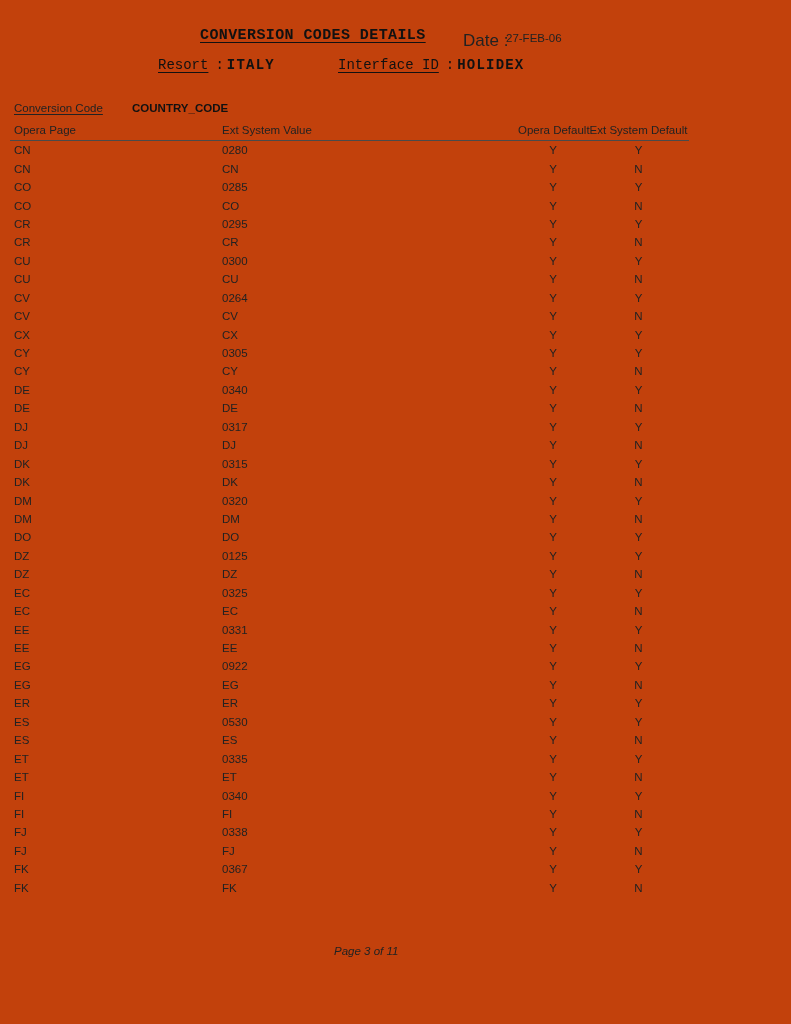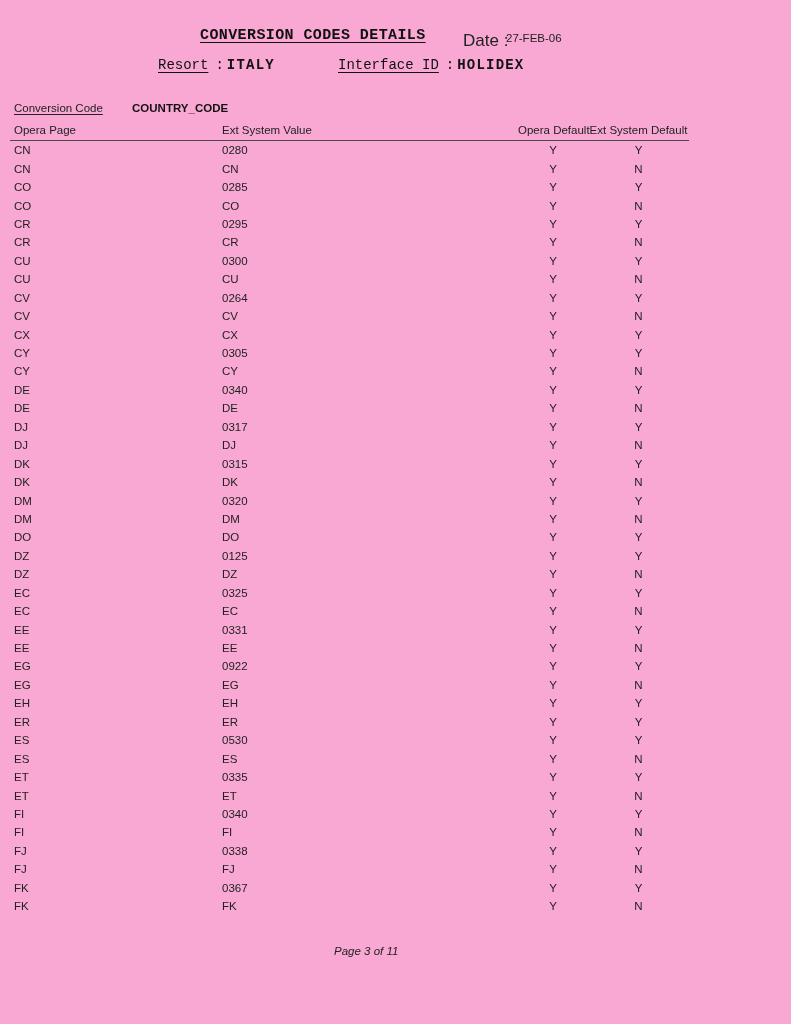--- a/index.html
+++ b/index.html
@@ -4,21 +4,21 @@
 <style>
   html, body {
     margin: 0;
     padding: 0;
     background: #ffffff;
   }
   .page {
     position: relative;
     width: 791px;
     height: 1024px;
-    background: #f9a8d4;
+    background: #c2410c;
     font-family: "Liberation Sans", sans-serif;
     color: #1c1c1c;
     overflow: hidden;
   }
 
   
   .report-title {
     position: absolute;
     left: 200px;
     top: 27px;
@@ -372,26 +372,20 @@
       <td class="a-center">Y</td>
     </tr>
 
     <tr>
       <td class="a-left">EG</td>
       <td class="a-left">EG</td>
       <td class="a-center">Y</td>
       <td class="a-center">N</td>
     </tr>
 
-    <tr>
-      <td class="a-left">EH</td>
-      <td class="a-left">EH</td>
-      <td class="a-center">Y</td>
-      <td class="a-center">Y</td>
-    </tr>
 
     <tr>
       <td class="a-left">ER</td>
       <td class="a-left">ER</td>
       <td class="a-center">Y</td>
       <td class="a-center">Y</td>
     </tr>
 
     <tr>
       <td class="a-left">ES</td>

